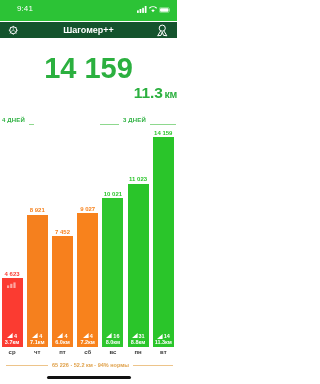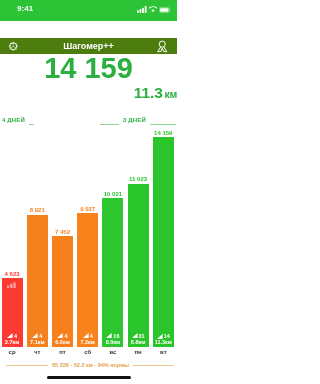--- a/index.html
+++ b/index.html
@@ -2,25 +2,25 @@
 <html><head>
 <meta charset="utf-8">
 <style>
   html,body{margin:0;padding:0;background:#fff;}
   body{width:177px;height:384px;overflow:hidden;
        font-family:"Liberation Sans",sans-serif;-webkit-font-smoothing:antialiased;}
   .phone{position:relative;width:177px;height:384px;overflow:hidden;background:#fff;}
 
   
   .statusbar{position:absolute;left:0;top:0;width:177px;height:21px;background:#2cc336;}
-  .sb-time{position:absolute;left:17px;top:4px;font-size:8px;font-weight:bold;color:#fff;letter-spacing:.1px;}
+  .sb-time{position:absolute;left:17px;top:4px;font-size:8px;font-weight:normal;color:#fff;letter-spacing:.1px;}
   .sb-right{position:absolute;left:137px;top:4.5px;display:flex;align-items:flex-end;gap:2px;height:8px;}
 
   
-  .appbar{position:absolute;left:0;top:38px;width:177px;height:16px;background:#4d7c0f;}
+  .appbar{position:absolute;left:0;top:22px;width:177px;height:16px;background:#14532d;}
   .ab-title{position:absolute;left:0;top:2.5px;width:177px;text-align:center;font-size:9px;font-weight:bold;color:#fff;}
   .ab-left{position:absolute;left:6.5px;top:2px;width:12.5px;height:12.5px;}
   .ab-right{position:absolute;left:156px;top:2.2px;width:12.5px;height:12.5px;}
 
   
   .hero{position:absolute;left:0;top:55px;width:177px;text-align:center;}
   .hero-steps{font-size:29px;font-weight:bold;color:#2bb03f;letter-spacing:0px;line-height:26px;}
   .hero-dist{font-size:15.5px;font-weight:bold;color:#2bb03f;line-height:13px;margin-top:5px;text-align:right;}
   .hero-dist .u{font-size:10.5px;letter-spacing:-.3px;margin-left:-1px;}
 

